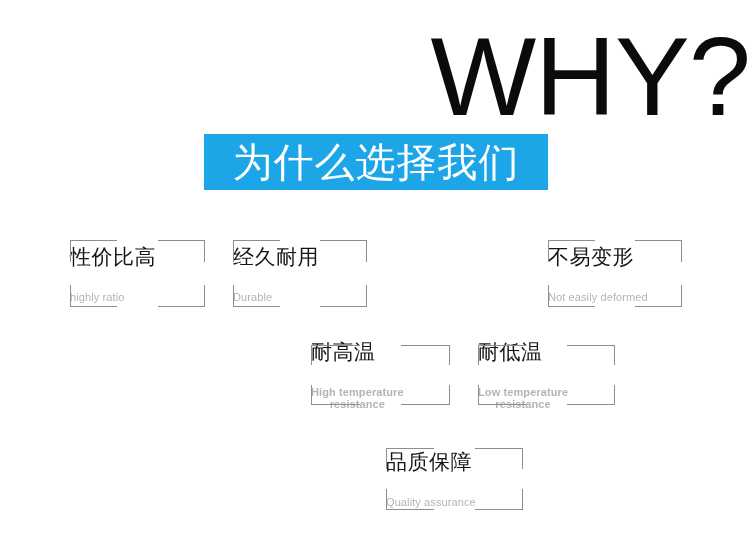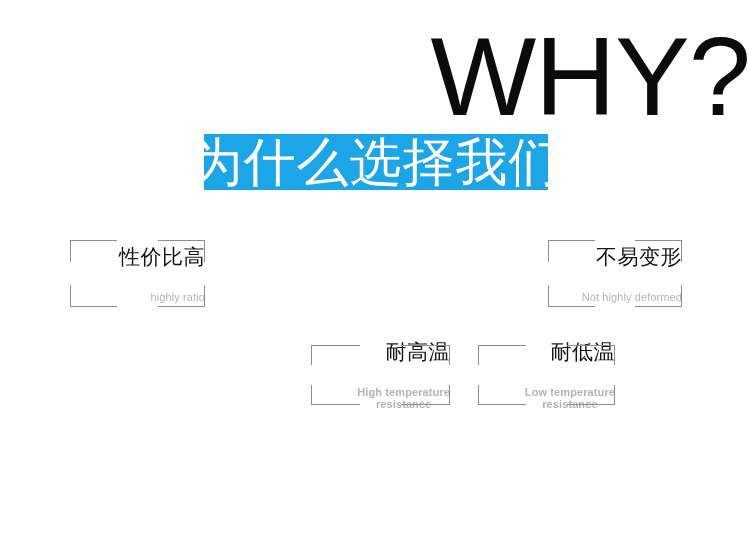--- a/index.html
+++ b/index.html
@@ -45,35 +45,35 @@
     top: 134px;
     width: 344px;
     height: 56px;
     background: #1ca6e8;
     display: flex;
     align-items: center;
     justify-content: center;
   }
   .banner-text {
     color: #ffffff;
-    font-size: 52px;
+    font-size: 40px;
     line-height: 44px;
     font-weight: 400;
     letter-spacing: 1px;
     white-space: nowrap;
     font-family: "DejaVu Sans", "Liberation Sans", sans-serif;
   }
 
   
   .feature {
     position: absolute;
     box-sizing: border-box;
     display: flex;
     flex-direction: column;
-    align-items: flex-end;
+    align-items: flex-start;
     justify-content: center;
   }
   
   .frame-edge {
     position: absolute;
     background: #8e8e8e;
     pointer-events: none;
   }
   .frame-edge.h { height: 1px; }
   .frame-edge.v { width: 1px; }
@@ -119,25 +119,37 @@
   <div class="frame-edge h" style="background: rgb(142, 142, 142); left: 0px; top: 0px; width: 47px;"></div>
       <div class="frame-edge h" style="background: rgb(142, 142, 142); left: 88px; top: 0px; width: 47px;"></div>
       <div class="frame-edge h" style="background: rgb(142, 142, 142); left: 0px; top: 66px; width: 47px;"></div>
       <div class="frame-edge h" style="background: rgb(142, 142, 142); left: 88px; top: 66px; width: 47px;"></div>
       <div class="frame-edge v" style="background: rgb(142, 142, 142); left: 0px; top: 0px; height: 22px;"></div>
       <div class="frame-edge v" style="background: rgb(142, 142, 142); left: 0px; top: 45px; height: 22px;"></div>
       <div class="frame-edge v" style="background: rgb(142, 142, 142); left: 134px; top: 0px; height: 22px;"></div>
       <div class="frame-edge v" style="background: rgb(142, 142, 142); left: 134px; top: 45px; height: 22px;"></div>
     </div>
 
+  <div class="feature" style="left:233px; top:240px; width:134px; height:67px;">
+    <div class="f-cn">经久耐用</div>
+    <div class="f-en">Durable</div>
+  <div class="frame-edge h" style="background: rgb(142, 142, 142); left: 0px; top: 0px; width: 47px;"></div>
+      <div class="frame-edge h" style="background: rgb(142, 142, 142); left: 87px; top: 0px; width: 47px;"></div>
+      <div class="frame-edge h" style="background: rgb(142, 142, 142); left: 0px; top: 66px; width: 47px;"></div>
+      <div class="frame-edge h" style="background: rgb(142, 142, 142); left: 87px; top: 66px; width: 47px;"></div>
+      <div class="frame-edge v" style="background: rgb(142, 142, 142); left: 0px; top: 0px; height: 22px;"></div>
+      <div class="frame-edge v" style="background: rgb(142, 142, 142); left: 0px; top: 45px; height: 22px;"></div>
+      <div class="frame-edge v" style="background: rgb(142, 142, 142); left: 133px; top: 0px; height: 22px;"></div>
+      <div class="frame-edge v" style="background: rgb(142, 142, 142); left: 133px; top: 45px; height: 22px;"></div>
+    </div>
 
 
   <div class="feature" style="left:548px; top:240px; width:134px; height:67px;">
     <div class="f-cn">不易变形</div>
-    <div class="f-en">Not highly deformed</div>
+    <div class="f-en">Not easily deformed</div>
   <div class="frame-edge h" style="background: rgb(142, 142, 142); left: 0px; top: 0px; width: 47px;"></div>
       <div class="frame-edge h" style="background: rgb(142, 142, 142); left: 87px; top: 0px; width: 47px;"></div>
       <div class="frame-edge h" style="background: rgb(142, 142, 142); left: 0px; top: 66px; width: 47px;"></div>
       <div class="frame-edge h" style="background: rgb(142, 142, 142); left: 87px; top: 66px; width: 47px;"></div>
       <div class="frame-edge v" style="background: rgb(142, 142, 142); left: 0px; top: 0px; height: 22px;"></div>
       <div class="frame-edge v" style="background: rgb(142, 142, 142); left: 0px; top: 45px; height: 22px;"></div>
       <div class="frame-edge v" style="background: rgb(142, 142, 142); left: 133px; top: 0px; height: 22px;"></div>
       <div class="frame-edge v" style="background: rgb(142, 142, 142); left: 133px; top: 45px; height: 22px;"></div>
     </div>
 
@@ -164,14 +176,26 @@
       <div class="frame-edge h" style="background: rgb(142, 142, 142); left: 89px; top: 0px; width: 48px;"></div>
       <div class="frame-edge h" style="background: rgb(142, 142, 142); left: 0px; top: 59px; width: 48px;"></div>
       <div class="frame-edge h" style="background: rgb(142, 142, 142); left: 89px; top: 59px; width: 48px;"></div>
       <div class="frame-edge v" style="background: rgb(142, 142, 142); left: 0px; top: 0px; height: 20px;"></div>
       <div class="frame-edge v" style="background: rgb(142, 142, 142); left: 0px; top: 40px; height: 20px;"></div>
       <div class="frame-edge v" style="background: rgb(142, 142, 142); left: 136px; top: 0px; height: 20px;"></div>
       <div class="frame-edge v" style="background: rgb(142, 142, 142); left: 136px; top: 40px; height: 20px;"></div>
     </div>
 
 
+  <div class="feature" style="left:386px; top:448px; width:137px; height:62px;">
+    <div class="f-cn">品质保障</div>
+    <div class="f-en">Quality assurance</div>
+  <div class="frame-edge h" style="background: rgb(142, 142, 142); left: 0px; top: 0px; width: 48px;"></div>
+      <div class="frame-edge h" style="background: rgb(142, 142, 142); left: 89px; top: 0px; width: 48px;"></div>
+      <div class="frame-edge h" style="background: rgb(142, 142, 142); left: 0px; top: 61px; width: 48px;"></div>
+      <div class="frame-edge h" style="background: rgb(142, 142, 142); left: 89px; top: 61px; width: 48px;"></div>
+      <div class="frame-edge v" style="background: rgb(142, 142, 142); left: 0px; top: 0px; height: 21px;"></div>
+      <div class="frame-edge v" style="background: rgb(142, 142, 142); left: 0px; top: 41px; height: 21px;"></div>
+      <div class="frame-edge v" style="background: rgb(142, 142, 142); left: 136px; top: 0px; height: 21px;"></div>
+      <div class="frame-edge v" style="background: rgb(142, 142, 142); left: 136px; top: 41px; height: 21px;"></div>
+    </div>
 
 </div>
 
 </body></html>

